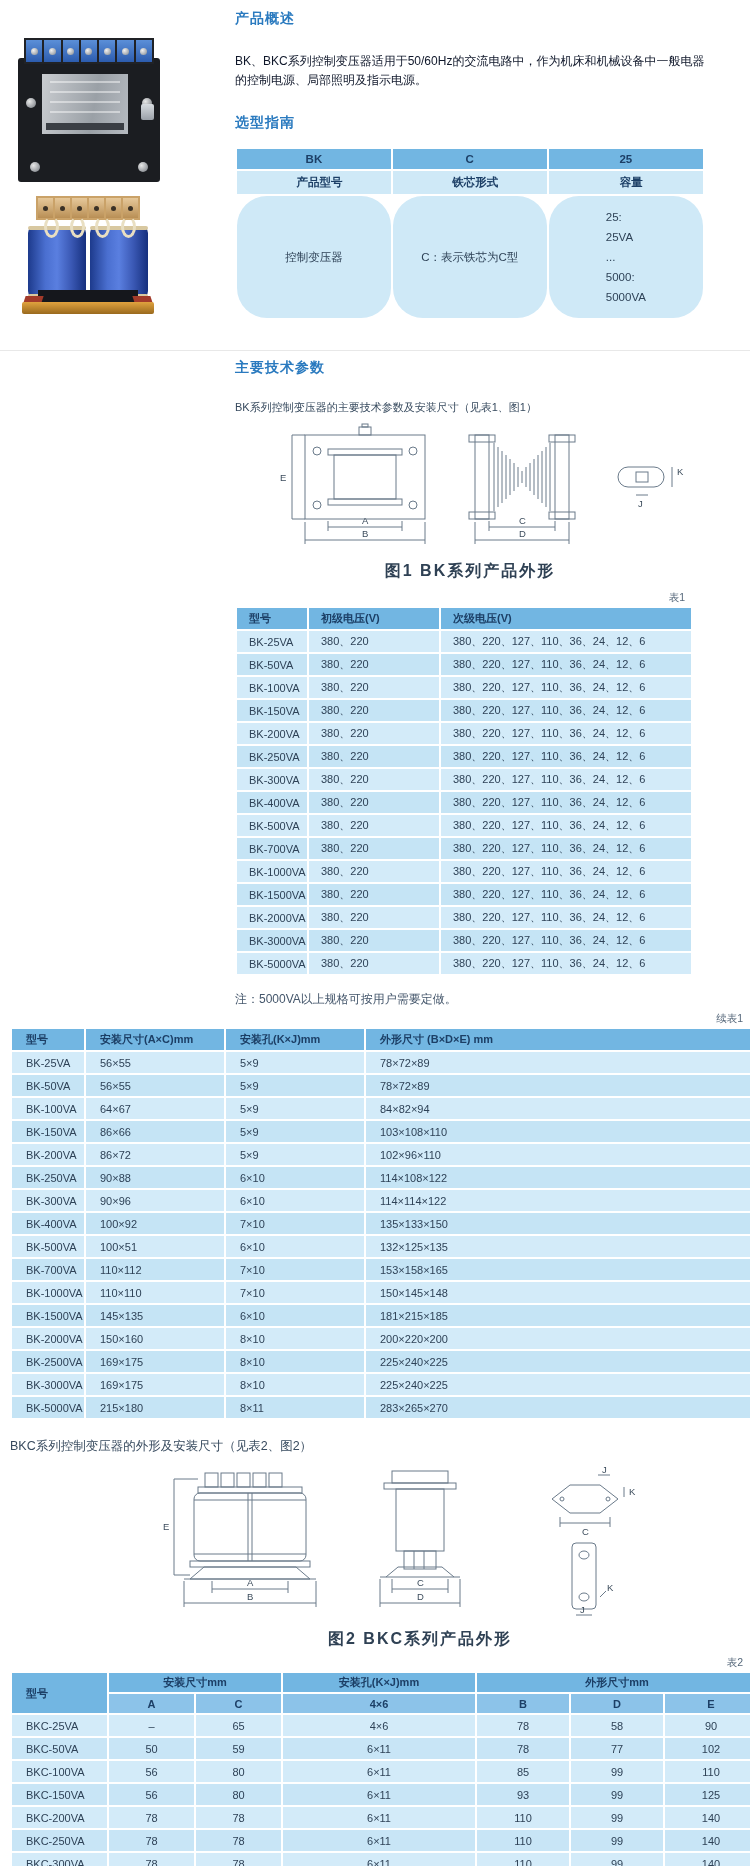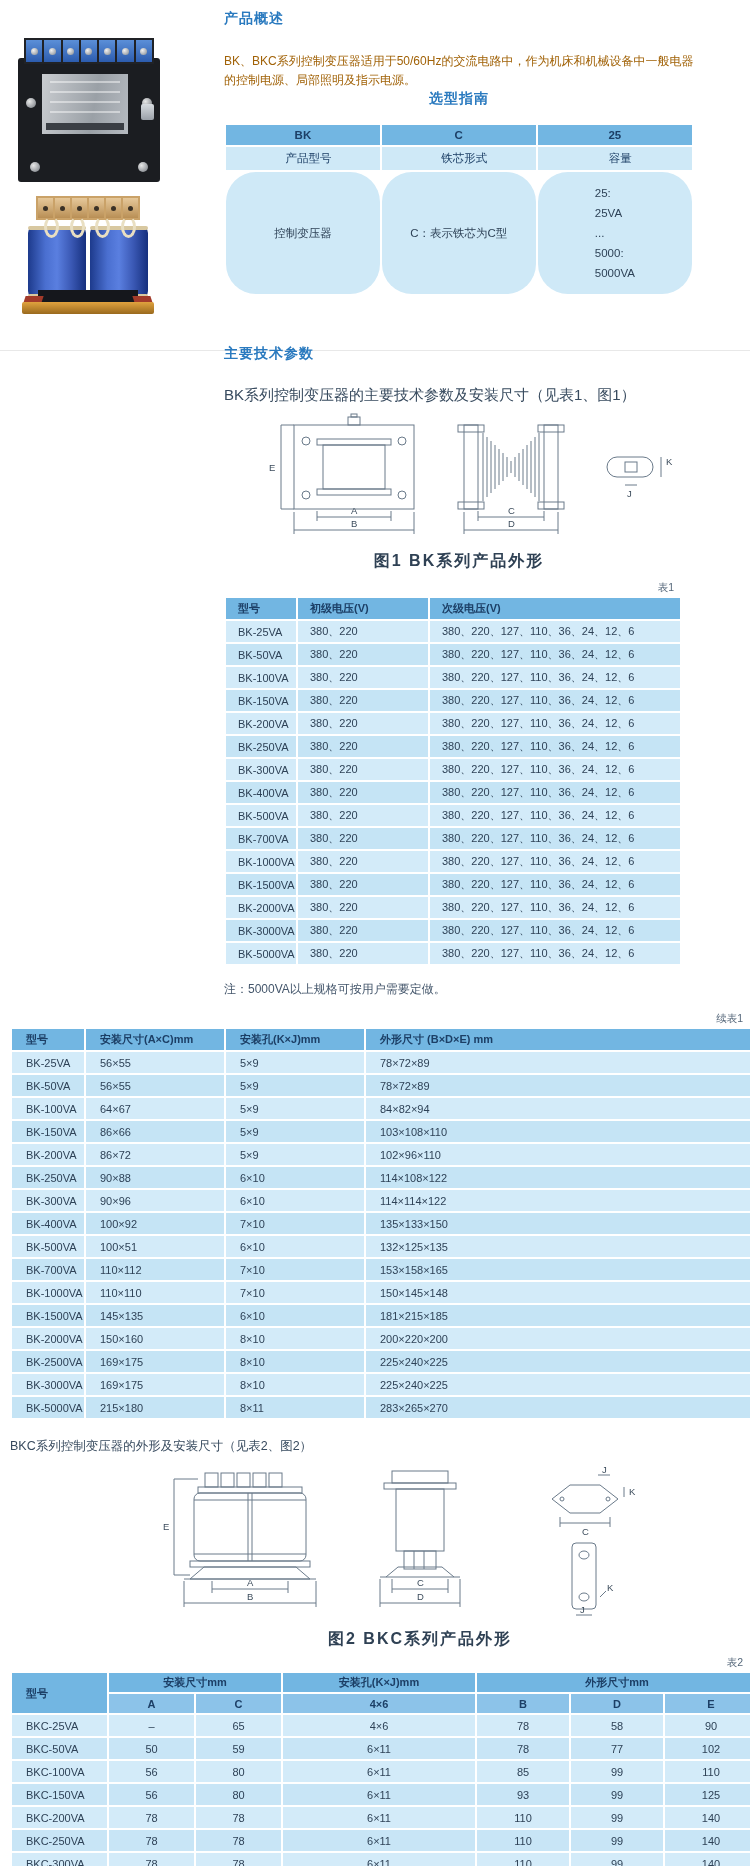--- a/index.html
+++ b/index.html
@@ -27,38 +27,38 @@
   .p2-mid{position:absolute;left:16px;bottom:10px;width:100px;height:14px;background:#15171c;}
   .p2-coils{position:absolute;left:6px;top:30px;width:120px;height:72px;display:flex;gap:4px;}
   .p2-coil{flex:1;background:linear-gradient(90deg,#1d3a8c,#4a6fd0 30%,#5a7fe0 50%,#3a58b4 75%,#16307e);border-radius:7px;position:relative;}
   .p2-coil::before,.p2-coil::after{content:"";position:absolute;left:0;right:0;height:4px;background:#d8c8a0;border-radius:3px;}
   .p2-coil::before{top:0;} .p2-coil::after{bottom:0;}
   .p2-base{position:absolute;left:0;bottom:0;width:132px;height:12px;background:linear-gradient(#e0a23e,#9a6a1e);border-radius:2px;}
   .p2-foot{position:absolute;bottom:8px;width:18px;height:10px;background:#a23a2a;}
   .p2-foot.l{left:2px;transform:skewX(-18deg);} .p2-foot.r{right:2px;transform:skewX(18deg);}
 
   
-  .content{position:absolute;left:224px;top:0;width:470px;}
+  .content{position:absolute;left:235px;top:0;width:470px;}
   h2.sec{color:#2a7abf;font-size:14px;font-weight:bold;margin:0;letter-spacing:1px;}
   #h-overview{margin-top:10px;}
-  #h-selection{text-align:center;}
-  #h-tech{margin-top:49px;font-family:Liberation Mono, monospace;}
-  p.body{font-size:12px;line-height:19px;margin:24px 0 0;color:#a16207;}
+  #h-selection{margin-top:24px;}
+  #h-tech{margin-top:39px;font-family:Liberation Mono, monospace;}
+  p.body{font-size:12px;line-height:19px;margin:24px 0 0;color:#0f172a;}
   p.std{font-size:12px;line-height:19px;margin:2px 0 0;color:#44566b;}
-  p.intro{font-size:15px;margin:23px 0 0;color:#374a5e;}
+  p.intro{font-size:11px;margin:23px 0 0;color:#374a5e;}
 
   
   table{border-collapse:separate;border-spacing:2px;table-layout:fixed;}
   td,th{overflow:hidden;white-space:nowrap;}
 
   
   table.sel{width:470px;margin-top:15px;}
   table.sel td{font-size:11.5px;text-align:center;}
   tr.code td{background:#72b6e2;color:#1c3f66;height:18px;font-weight:bold;}
-  tr.lbl td{background:#cfe9f7;color:#1c3f66;height:21px;font-weight:normal;padding-left:12px;}
+  tr.lbl td{background:#cfe9f7;color:#1c3f66;height:21px;font-weight:bold;padding-left:12px;}
   tr.desc td{background:#cfe9f7;color:#2e4257;height:120px;border-radius:30px;}
   .desc-lines{display:inline-block;text-align:left;line-height:20px;}
 
   .divider{position:absolute;left:0;top:350px;width:750px;border-top:1px solid #e8e8e8;}
 
   .figwrap{text-align:center;}
   .fig1wrap{margin-top:8px;}
   .figcap{font-size:16px;color:#2f4154;font-weight:bold;text-align:center;margin-top:8px;letter-spacing:2px;}
   svg text{font-size:9.5px;fill:#3c4c5c;}
   .tlabel{font-size:10.5px;color:#55677a;text-align:right;margin-top:9px;}

